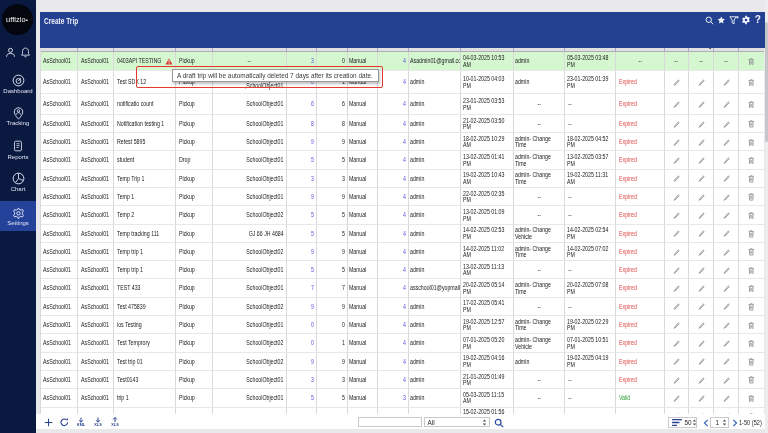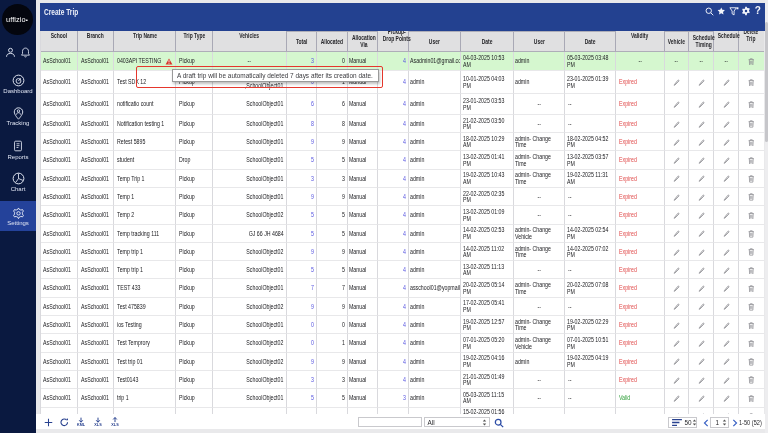--- a/index.html
+++ b/index.html
@@ -11,21 +11,21 @@
 .sidebar{position:absolute;left:0;top:0;width:36px;height:433px;background:#0a1940;z-index:5}
 .logo{position:absolute;left:1.5px;top:3.5px;width:31px;height:31px;border-radius:50%;background:#04060e;display:flex;align-items:center;justify-content:center}
 .logo span{color:#fff;font-size:7.4px;letter-spacing:0.1px}
 .logo b{font-size:6px}
 .mini{position:absolute;left:0;top:47.4px;width:36px;display:flex;justify-content:space-evenly}
 .mi{line-height:0}
 .nav{position:absolute;left:0;width:36px;text-align:center}
 .nico{height:13px;line-height:11px}
 .nlab{color:#dfe4f2;font-size:6px;margin-top:0.5px}
 .nav.sel{background:#24429a;top:200.7px;height:30.2px;padding-top:6px}
-.titlebar{position:absolute;left:40px;top:3px;width:724.5px;height:28px;background:#234190;z-index:4}
+.titlebar{position:absolute;left:40px;top:12px;width:724.5px;height:36px;background:#234190;z-index:4}
 .title{position:absolute;left:4.3px;top:3.6px;color:#eef1fa;font-size:8.2px;font-weight:bold;display:inline-block;transform:scaleX(0.8);transform-origin:0 50%;line-height:11px}
 .ticons{position:absolute;right:0.5px;top:0;height:18.7px;display:flex;align-items:center;padding-bottom:2px}
 .ti{width:12.2px;text-align:center;line-height:0}
 .qm{color:#f2f4fa;font-size:10px;font-weight:bold;line-height:10px}
 .tablewrap{position:absolute;left:40px;top:21.8px;width:723.5px;height:392.4px;overflow:hidden;background:#fff;z-index:1;border-left:1px solid #d9d9dd}
 .grid{border-collapse:separate;border-spacing:0;table-layout:fixed;width:722.5px}
 .grid th{background:#e0e0e1;border-right:1px solid #a9a9b5;border-bottom:1px solid #aeaeb8;font-size:6.6px;color:#26262a;padding:0;line-height:7px;font-weight:bold}
 .h1 th{height:9.8px}
 .h2 th{height:20.8px}
 .h1 th[rowspan]{padding-bottom:3px}

